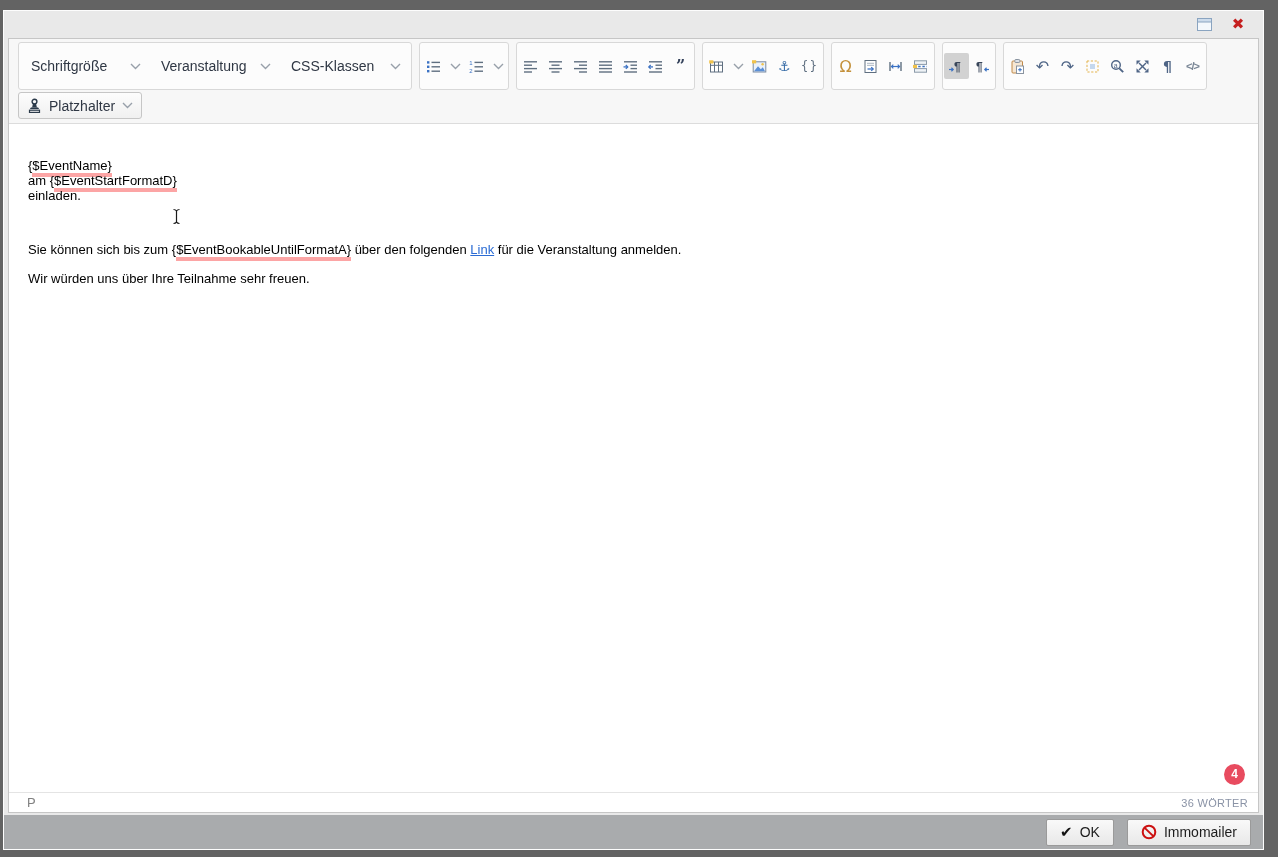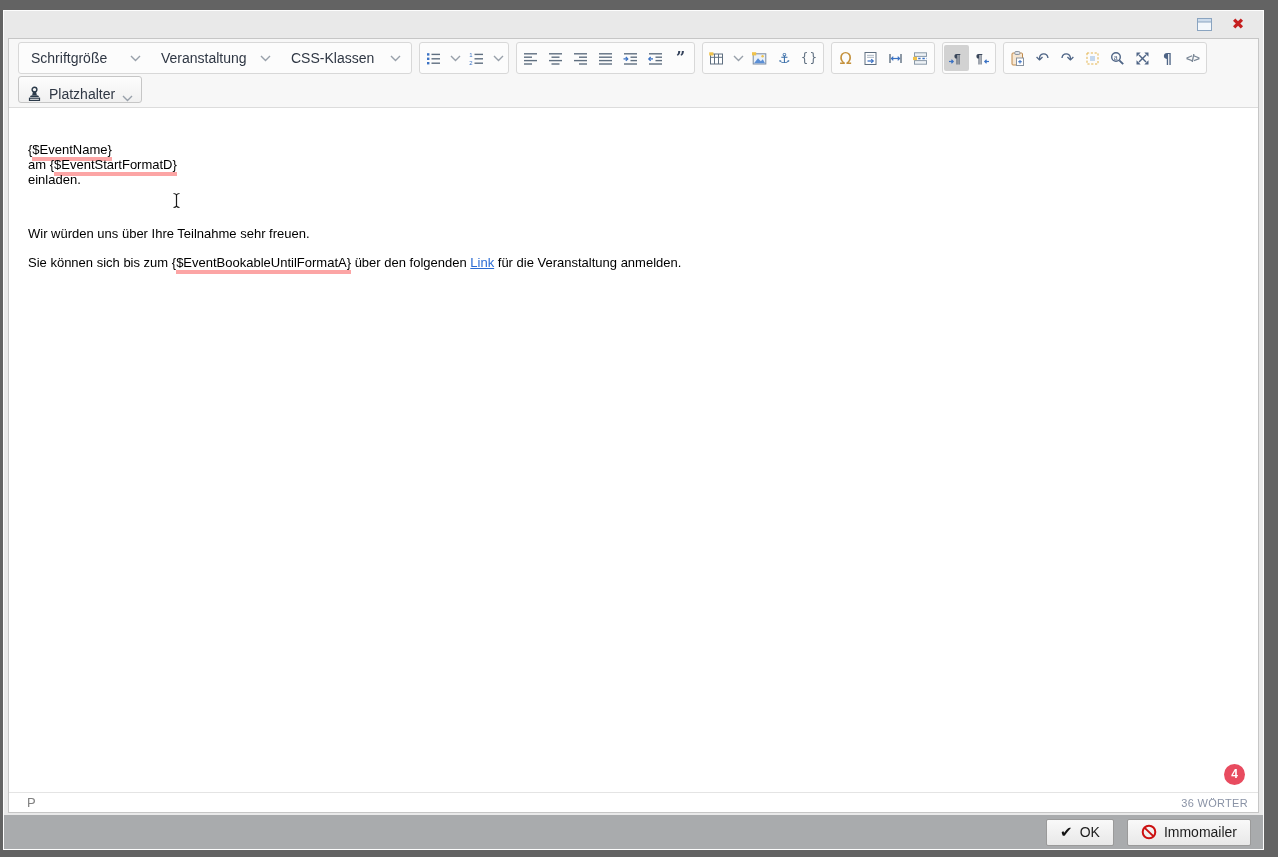--- a/index.html
+++ b/index.html
@@ -20,38 +20,38 @@
   .win-btn { display:flex; align-items:center; justify-content:center; width:18px; height:18px; cursor:default; }
   .close-x { color:#c51f1f; font-size:15px; font-weight:bold; font-family:"DejaVu Sans",sans-serif; }
 
   .editor-frame { position:absolute; left:4px; right:4px; top:27px; bottom:36px;
                   background:#fff; border:1px solid #c6c6c6; display:flex; flex-direction:column; }
 
   
   .toolbar { background:#f7f7f7; border-bottom:1px solid #dcdcdc; padding:3px 9px 4px; }
   .trow { display:flex; gap:7px; align-items:center; }
   .trow + .trow { margin-top:2px; }
-  .tgroup { display:flex; align-items:center; height:32px; border:1px solid #d8d8d8;
+  .tgroup { display:flex; align-items:center; height:48px; border:1px solid #d8d8d8;
             border-radius:3px; background:#fcfcfc; padding:0 1px; }
   .tsel { display:flex; align-items:center; justify-content:space-between; height:100%;
           width:130px; padding:0 9px 0 11px; font-size:14px; color:#2f3744; cursor:default; }
   .tbtn { width:25px; height:26px; display:flex; align-items:center; justify-content:center;
           border-radius:2px; cursor:default; }
   .tbtn.active { background:#d2d2d2; }
   .tbtn.narrow { width:18px; }
   .glyph { font-family:"DejaVu Sans",sans-serif; color:#4f6586; }
   .g-quote { font-family:"DejaVu Serif",serif; font-size:16px; font-weight:bold; color:#33415a; line-height:10px; }
   .g-omega { font-size:16px; color:#c4913c; }
   .g-anchor { font-size:14px; color:#3a6ea8; }
   .g-braces { font-size:12px; color:#5f6f80; letter-spacing:1px; }
   .g-undo { font-size:16px; }
   .g-pilcrow { font-size:14px; font-weight:bold; }
   .g-code { font-size:11px; font-weight:bold; color:#7a8796; letter-spacing:-1px; }
 
-  .pl-btn { display:flex; align-items:flex-end; gap:7px; height:27px; padding:0 8px;
+  .pl-btn { display:flex; align-items:center; gap:7px; height:27px; padding:0 8px;
             border:1px solid #c6c6c6; border-radius:3px; font-size:14px; color:#2f3744;
             background:linear-gradient(#fdfdfd,#f0f0f0); cursor:default; }
 
   
   .content { flex:1; position:relative; padding:34px 20px 0 19px; font-size:13px;
              line-height:15px; color:#000; overflow:hidden; }
   .content p { margin:0 0 14px; }
   .content p.empty { height:11px; margin:0 0 14px; }
   .spell-orange { border-bottom:2px solid #f0a63c; }
   .spell-red { border-bottom:4px solid #fca5a5; }
@@ -400,22 +400,22 @@
       <svg class="ibeam" width="9" height="17">
         <g stroke="#1a1a1a" stroke-width="1.2" fill="none">
           <path d="M1.5,1.5 Q3.5,1.5 4.5,2.8 Q5.5,1.5 7.5,1.5"></path>
           <line x1="4.5" y1="2.8" x2="4.5" y2="14.2"></line>
           <path d="M1.5,15.5 Q3.5,15.5 4.5,14.2 Q5.5,15.5 7.5,15.5"></path>
         </g>
       </svg>
       <div class="badge">4</div>
         <p><span>{</span><span class="spell-red">$EventName}</span><br><span>am {</span><span class="spell-red">$EventStartFormatD}</span><br><span>einladen.</span></p>
         <p class="empty"></p>
+        <p><span>Sie können sich bis zum {</span><span class="spell-red">$EventBookableUntilFormatA}</span><span> über den folgenden </span><span class="link">Link</span><span> für die Veranstaltung anmelden.</span></p>
         <p><span>Wir würden uns über Ihre Teilnahme sehr freuen.</span></p>
-        <p><span>Sie können sich bis zum {</span><span class="spell-red">$EventBookableUntilFormatA}</span><span> über den folgenden </span><span class="link">Link</span><span> für die Veranstaltung anmelden.</span></p>
       </div>
 
     <div class="statusbar">
       <span class="status-path">P</span>
       <span class="status-words">36 WÖRTER</span>
     </div>
   </div>
 
   <div class="footerbar">
     <div class="fbtn">

